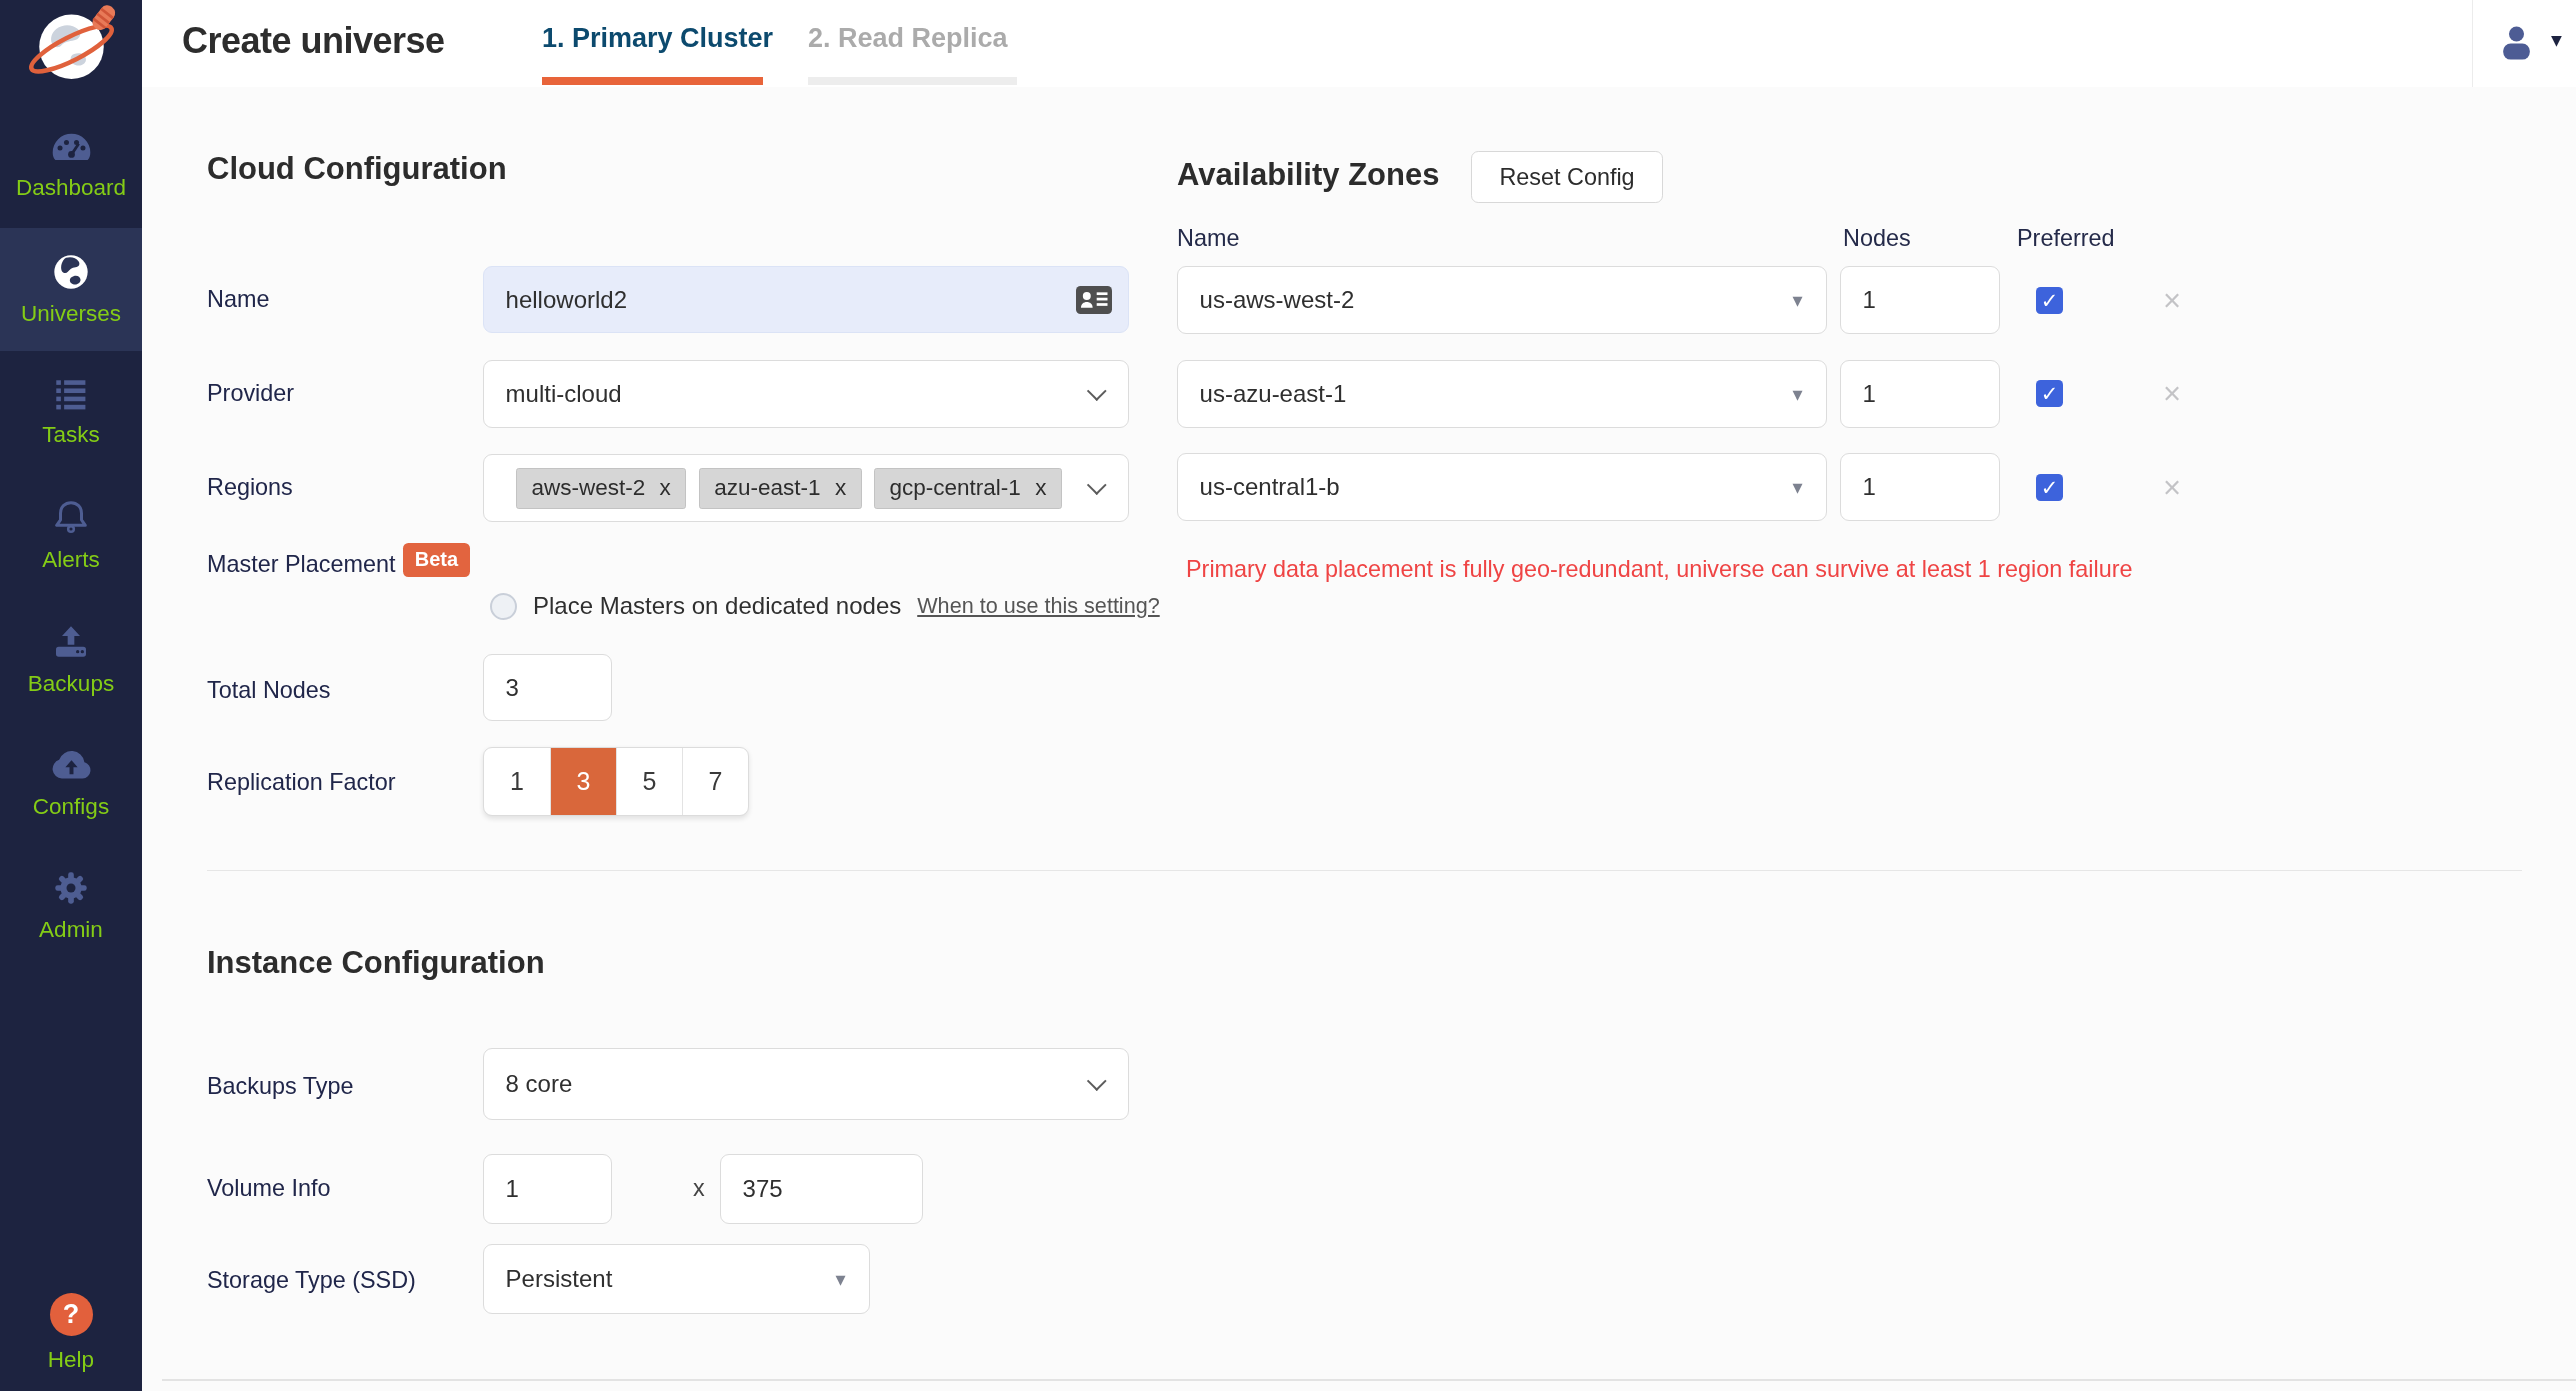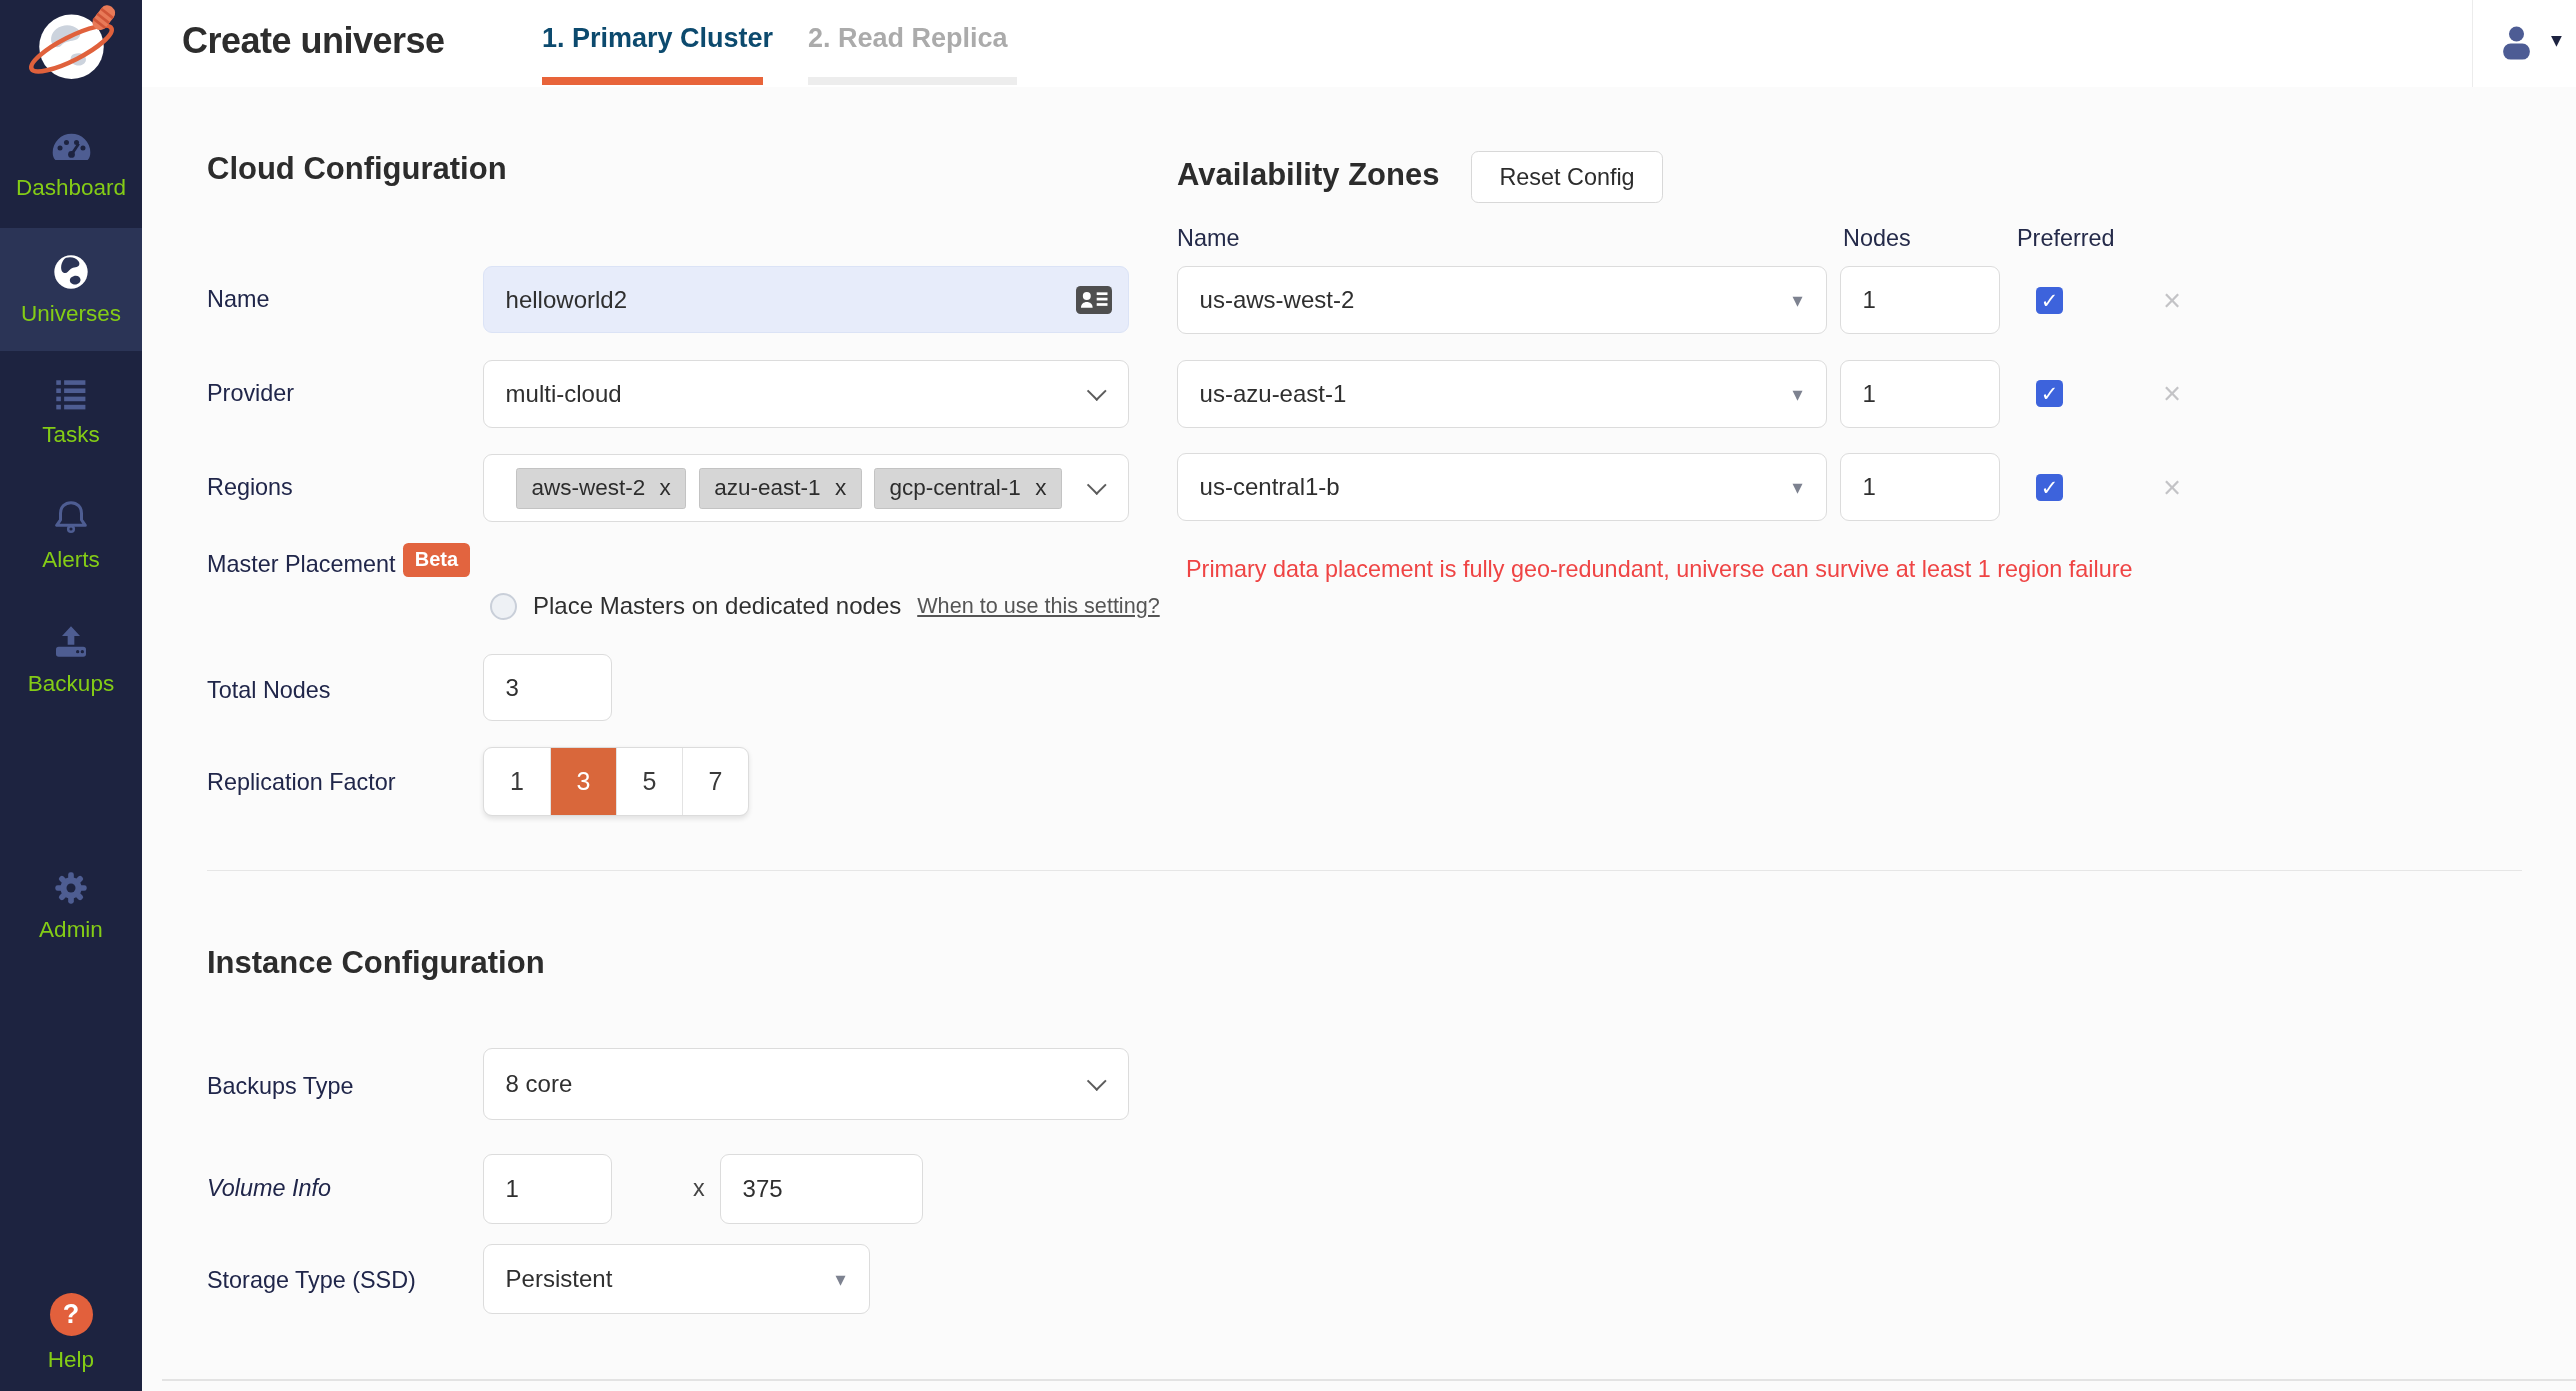--- a/index.html
+++ b/index.html
@@ -160,20 +160,27 @@
     <div class="nav-item abs" style="top:598px;">
       <svg width="40" height="40" viewBox="0 0 24 24">
         <polygon points="12,2.5 6.6,8.4 10,8.4 10,13.6 14,13.6 14,8.4 17.4,8.4" fill="#4e5d92"></polygon>
         <rect x="3" y="14.8" width="18" height="6" rx="1.6" fill="#4e5d92"></rect>
         <circle cx="16" cy="17.8" r="1" fill="#1d2340"></circle>
           <circle cx="18.8" cy="17.8" r="1" fill="#1d2340"></circle>
       </svg>
       <span class="nav-label">Backups</span>
     </div>
 
+    <div class="nav-item abs" style="top:721px;">
+      <svg width="43" height="40" viewBox="0 0 24 22">
+        <path d="M6.6 18.6h11.6a4.7 4.7 0 0 0 1-9.2A7.3 7.3 0 0 0 5.1 8.1a5.4 5.4 0 0 0 1.5 10.5z" fill="#4e5d92"></path>
+        <polygon points="12,8.3 8.6,12.2 10.9,12.2 10.9,16.2 13.1,16.2 13.1,12.2 15.4,12.2" fill="#1d2340"></polygon>
+      </svg>
+      <span class="nav-label">Configs</span>
+    </div>
 
     <div class="nav-item abs" style="top:844px;">
       <svg width="40" height="40" viewBox="0 0 24 24">
         <g fill="#4e5d92">
           <rect x="10.3" y="2.6" width="3.4" height="18.8" rx="1.4"></rect>
           <rect x="10.3" y="2.6" width="3.4" height="18.8" rx="1.4" transform="rotate(45 12 12)"></rect>
           <rect x="10.3" y="2.6" width="3.4" height="18.8" rx="1.4" transform="rotate(90 12 12)"></rect>
           <rect x="10.3" y="2.6" width="3.4" height="18.8" rx="1.4" transform="rotate(135 12 12)"></rect>
           <circle cx="12" cy="12" r="6.4"></circle>
         </g>
@@ -265,21 +272,21 @@
     <div id="mid-divider" class="abs"></div>
 
     <div class="section-heading abs" style="left:65px;top:858px;">Instance Configuration</div>
 
     <div class="form-label abs" style="left:65px;top:986px;">Backups Type</div>
     <div id="instance-type-select" class="select abs">
       <span>8 core</span>
       <span class="chev"></span>
     </div>
 
-    <div class="form-label abs" style="left:65px;top:1088px;font-style:italic;">Volume Info</div>
+    <div class="form-label abs" style="left:65px;top:1088px;">Volume Info</div>
     <input id="volume-count-input" class="input abs" value="1" style="">
     <div id="volume-x" class="abs">x</div>
     <input id="volume-size-input" class="input abs" value="375" style="">
 
     <div class="form-label abs" style="left:65px;top:1180px;">Storage Type (SSD)</div>
     <div id="storage-select" class="select abs">
       <span>Persistent</span>
       <span class="caret-sm">▾</span>
     </div>
 

